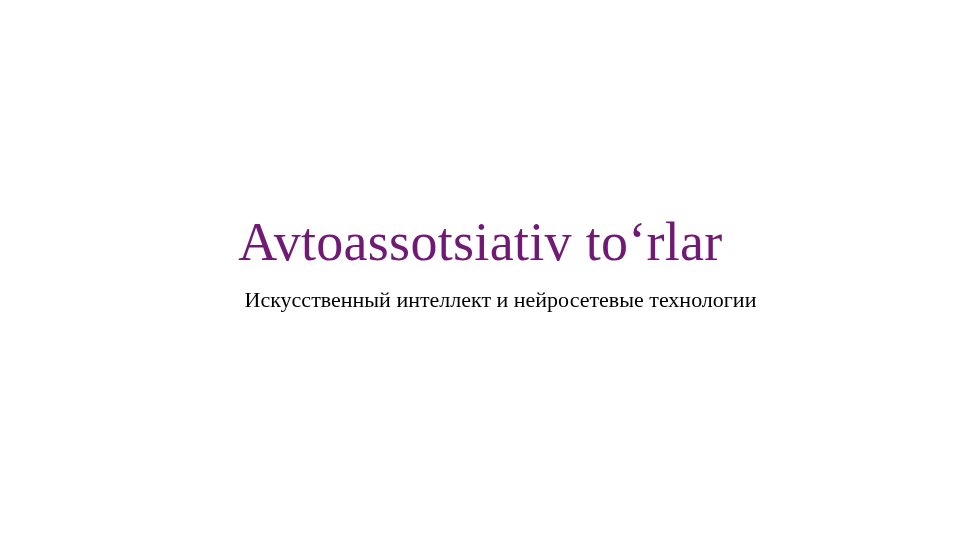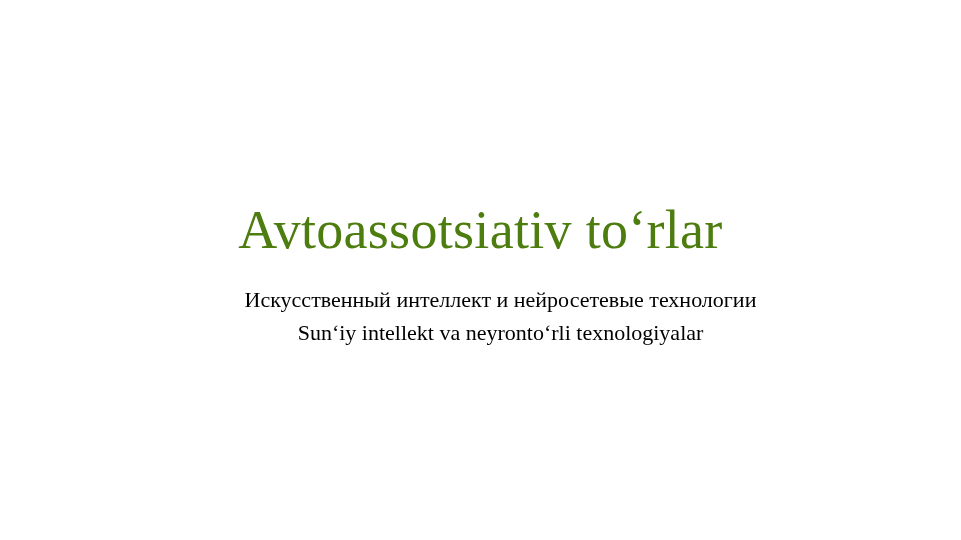--- a/index.html
+++ b/index.html
@@ -30,22 +30,22 @@
     left: 0;
     width: 961px;
     text-align: center;
   }
   .slide-title {
     font-family: "Liberation Serif", serif;
     font-size: 54px;
     font-weight: 400;
     line-height: 1.12;
     letter-spacing: 0.3px;
-    color: #4d7c0f;
-    margin: 4px;
+    color: #701a75;
+    margin: 16px;
   }
   .subtitle-block {
     position: absolute;
     top: 283px;
     left: 0;
     width: 961px;
     text-align: center;
   }
   .subtitle-line {
     font-family: "Liberation Serif", serif;
@@ -61,16 +61,15 @@
 <body>
 
 <div class="slide">
 
   <div class="title-block">
     <h1 class="slide-title">Avtoassotsiativ to‘rlar</h1>
   </div>
 
   <div class="subtitle-block">
     <p class="subtitle-line">Искусственный интеллект и нейросетевые технологии</p>
-    <p class="subtitle-line">Sun‘iy intellekt va neyronto‘rli texnologiyalar</p>
   </div>
 
 </div>
 
 </body></html>

